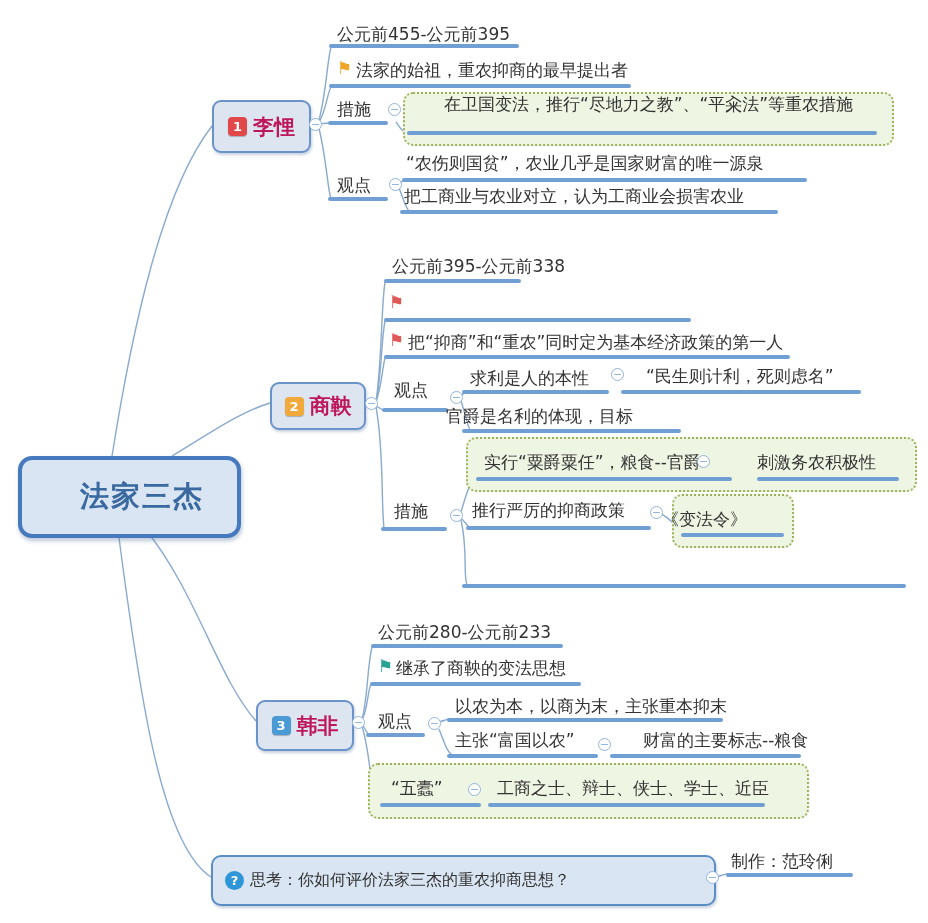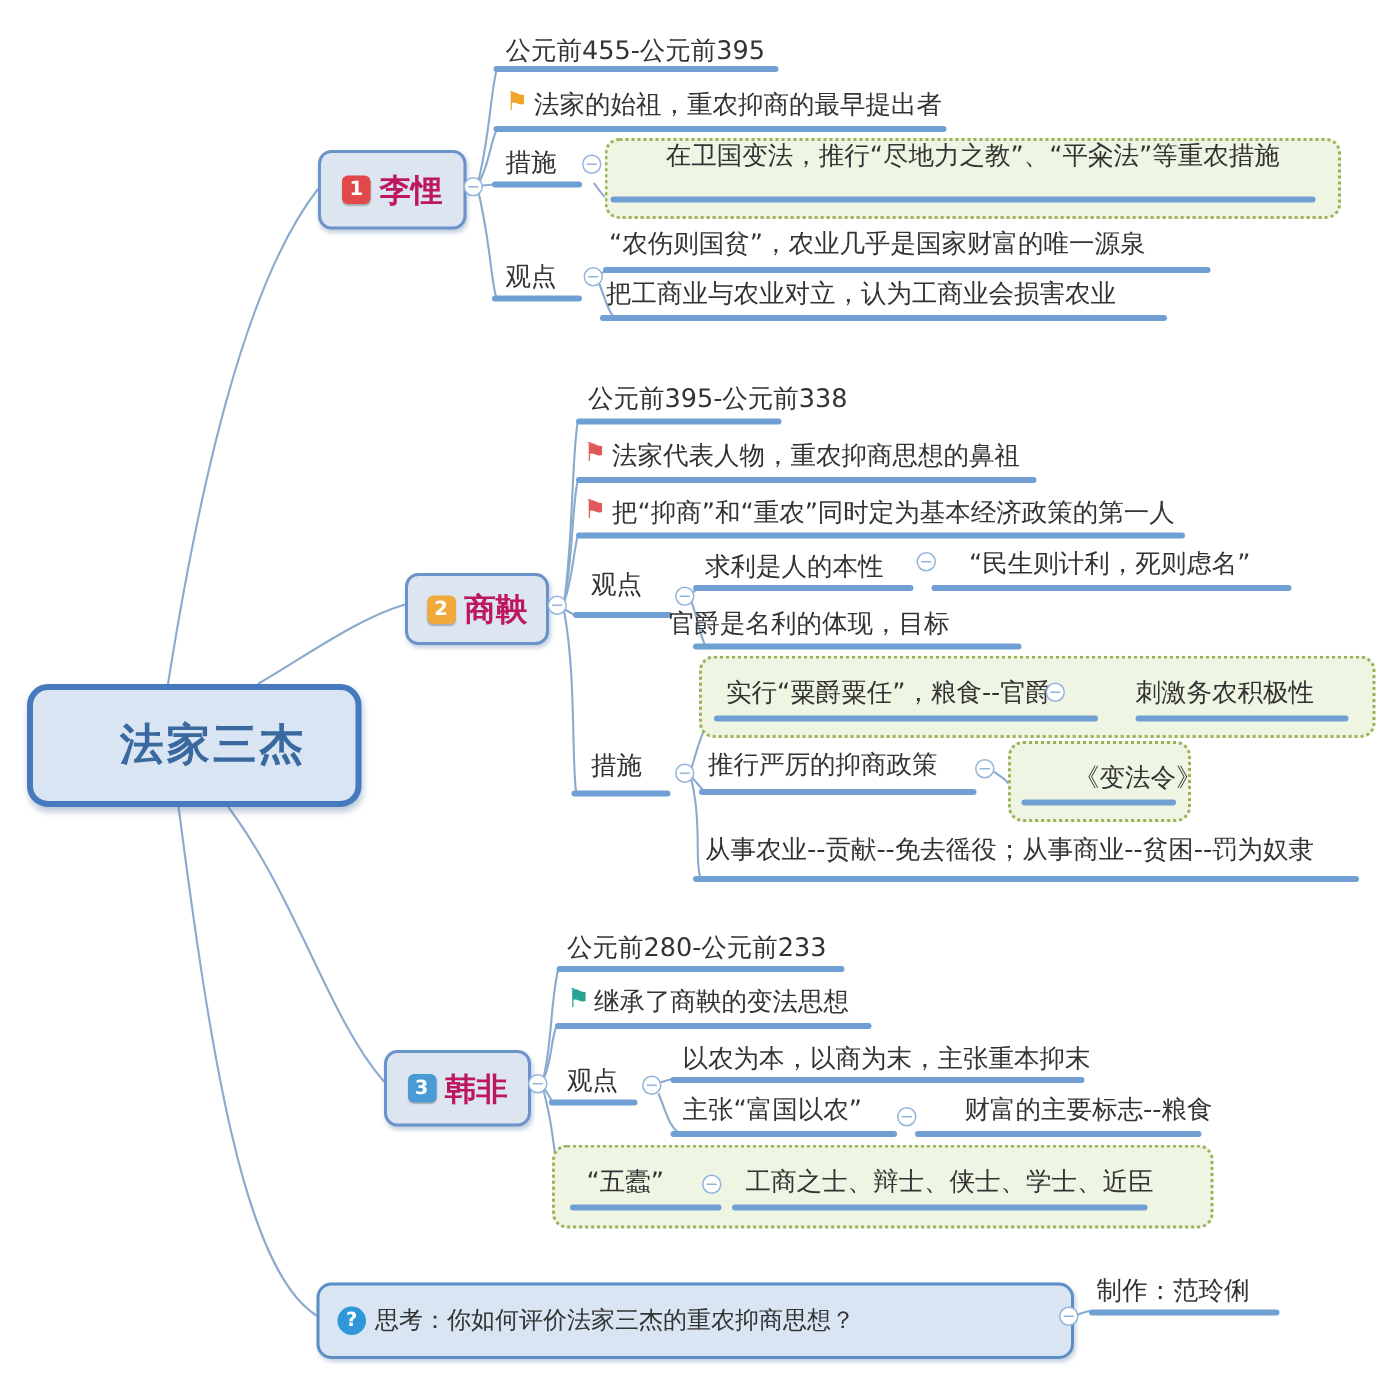--- a/index.html
+++ b/index.html
@@ -164,33 +164,31 @@
   <div class="topic small-label" style="left:337px;top:175px;">观点</div>
   <div class="topic" style="left:404px;top:186px;">把工商业与农业对立，认为工商业会损害农业</div>
   <div class="topic" style="left:406px;top:153px;">“农伤则国贫”，农业几乎是国家财富的唯一源泉</div>
 
   <div class="node" style="left:270px;top:382px;width:92px;height:44px;">
     <span class="badge orange">2</span>
     <span class="name">商鞅</span>
   </div>
   <div class="topic" style="left:392px;top:256px;">公元前395-公元前338</div>
   <span class="flag red" style="left:389px;top:292px;">⚑</span>
-  <div class="topic" style="left:408px;top:294px;">法家代表人物，重农抑商思想的鼻祖</div>
   <span class="flag red" style="left:389px;top:330px;">⚑</span>
   <div class="topic" style="left:408px;top:332px;">把“抑商”和“重农”同时定为基本经济政策的第一人</div>
   <div class="topic small-label" style="left:394px;top:380px;">观点</div>
   <div class="topic" style="left:470px;top:368px;">求利是人的本性</div>
   <div class="topic" style="left:646px;top:366px;">“民生则计利，死则虑名”</div>
   <div class="topic" style="left:446px;top:406px;">官爵是名利的体现，目标</div>
   <div class="topic" style="left:484px;top:452px;">实行“粟爵粟任”，粮食--官爵</div>
   <div class="topic" style="left:757px;top:452px;">刺激务农积极性</div>
   <div class="topic small-label" style="left:394px;top:501px;">措施</div>
   <div class="topic" style="left:472px;top:500px;">推行严厉的抑商政策</div>
-  <div class="topic" style="left:716px;top:509px;">《变法令》</div>
-  <div class="topic" style="left:470px;top:557px;">从事农业--贡献--免去徭役；从事商业--贫困--罚为奴隶</div>
+  <div class="topic" style="left:662px;top:509px;">《变法令》</div>
 
   <div class="node" style="left:256px;top:700px;width:94px;height:47px;">
     <span class="badge blue">3</span>
     <span class="name">韩非</span>
   </div>
   <div class="topic" style="left:378px;top:622px;">公元前280-公元前233</div>
   <span class="flag teal" style="left:378px;top:656px;">⚑</span>
   <div class="topic" style="left:396px;top:658px;">继承了商鞅的变法思想</div>
   <div class="topic small-label" style="left:378px;top:711px;">观点</div>
   <div class="topic" style="left:455px;top:696px;">以农为本，以商为末，主张重本抑末</div>

